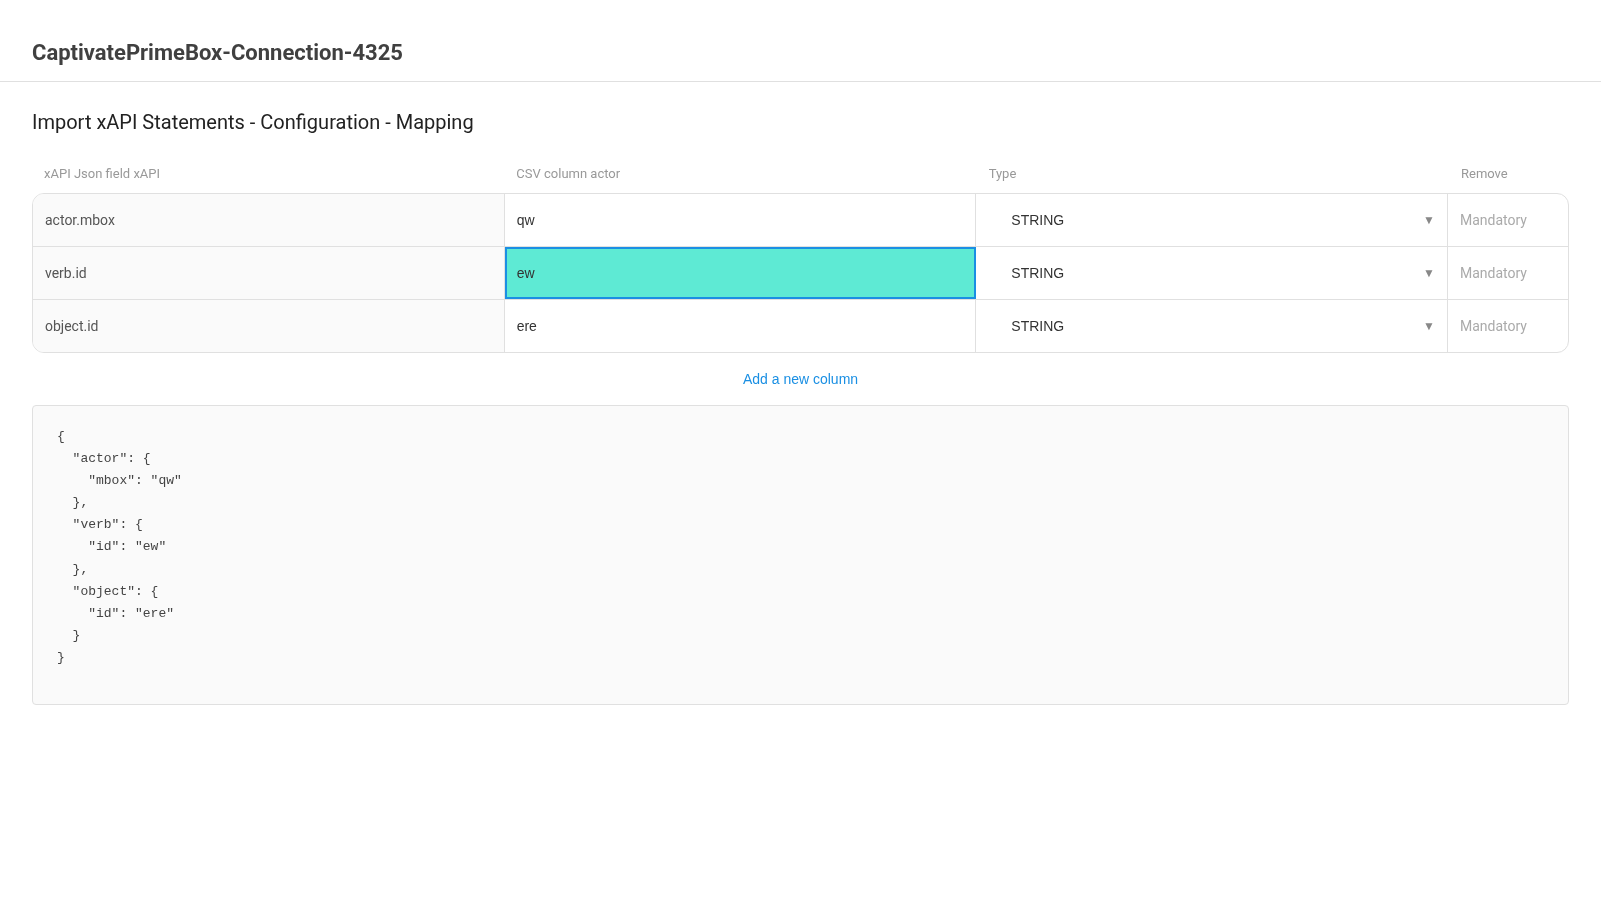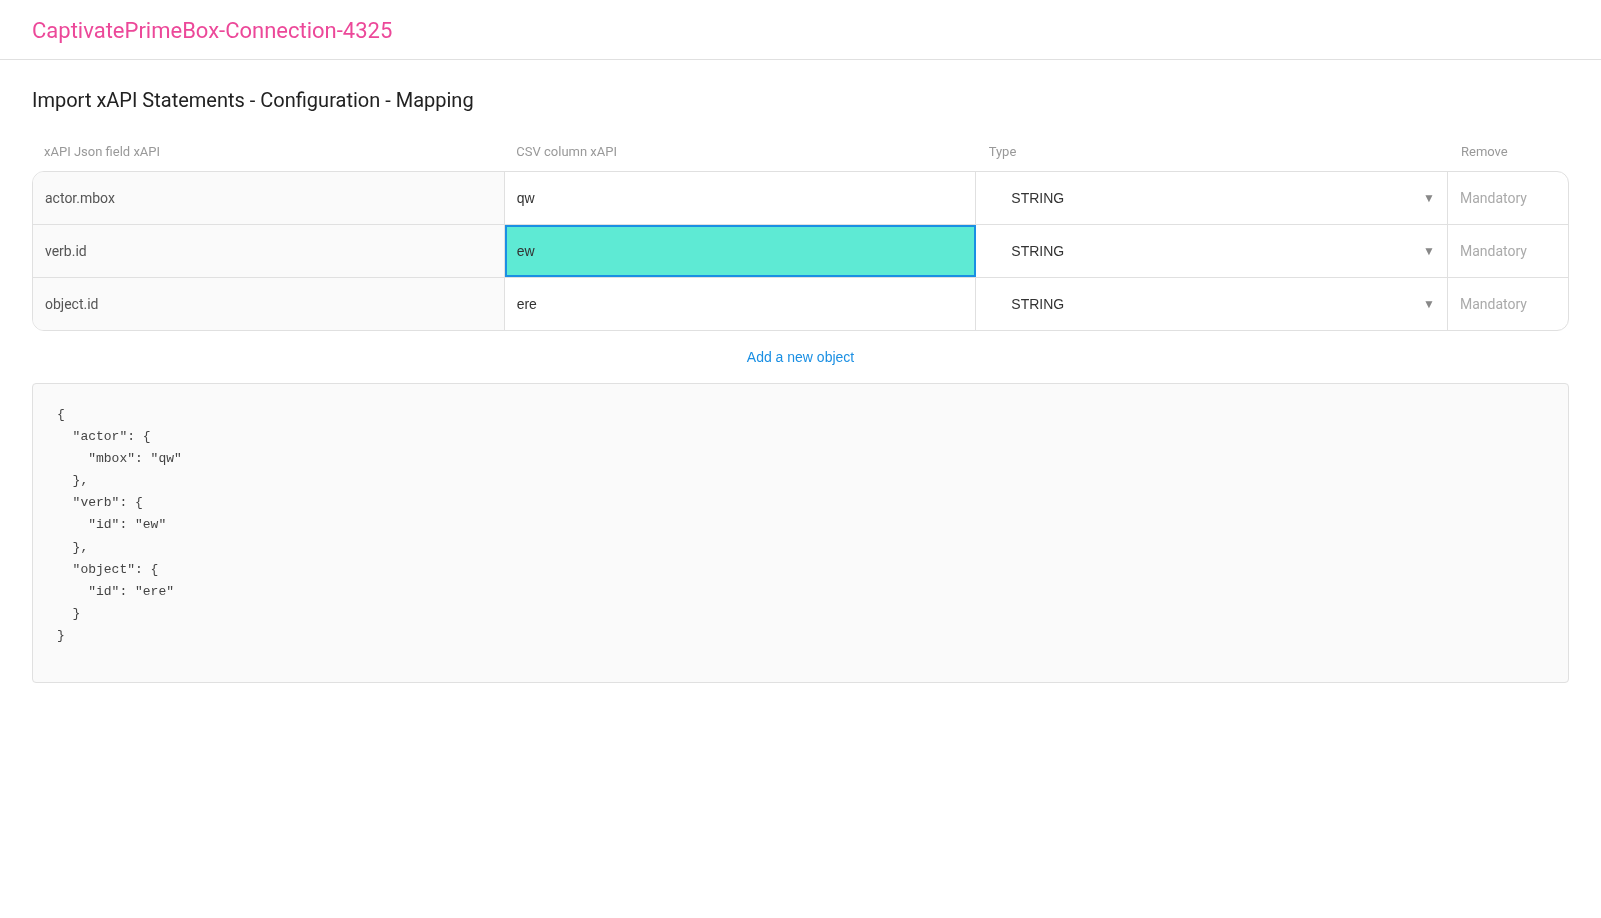--- a/index.html
+++ b/index.html
@@ -18,22 +18,23 @@
     .header {
       display: flex;
       align-items: center;
       justify-content: space-between;
       padding: 18px 32px 16px 32px;
       background: #fff;
       border-bottom: 1px solid #e0e0e0;
     }
     .header-title {
       font-size: 22px;
-      font-weight: 400;
-      color: #ec4899;
+      font-weight: 700;
+      color: #404040;
+      margin-top: 22px;
     }
     .header-actions {
       display: flex;
       gap: 12px;
     }
     .btn-cancel {
       padding: 9px 28px;
       border-radius: 20px;
       border: 1px solid #ccc;
       background: #f0f0f0;
@@ -196,21 +197,21 @@
 
   <div class="header">
     <span class="header-title">CaptivatePrimeBox-Connection-4325</span>
   </div>
 
   <div class="content">
     <div class="page-subtitle">Import xAPI Statements - Configuration - Mapping</div>
 
     <div class="table-header">
       <div class="table-header-cell">xAPI Json field xAPI</div>
-      <div class="table-header-cell">CSV column xAPI</div>
+      <div class="table-header-cell">CSV column actor</div>
       <div class="table-header-cell">Type</div>
       <div class="table-header-cell">Remove</div>
     </div>
 
     <div class="mapping-table">
 
       <div class="mapping-row">
         <div class="mapping-cell field-path">
           <span>actor.mbox</span>
         </div>
@@ -275,21 +276,21 @@
           </div>
         </div>
         <div class="mandatory-cell">
           <span>Mandatory</span>
         </div>
       </div>
 
     </div>
 
     <div class="add-mapping-row">
-      <button class="add-mapping-link">Add a new object</button>
+      <button class="add-mapping-link">Add a new column</button>
     </div>
 
     <div class="json-preview">{
   "actor": {
     "mbox": "qw"
   },
   "verb": {
     "id": "ew"
   },
   "object": {

